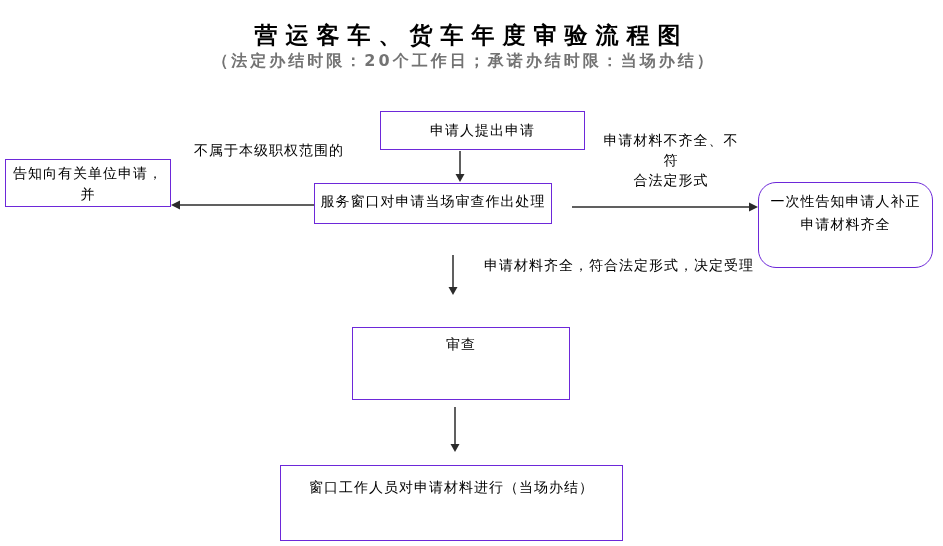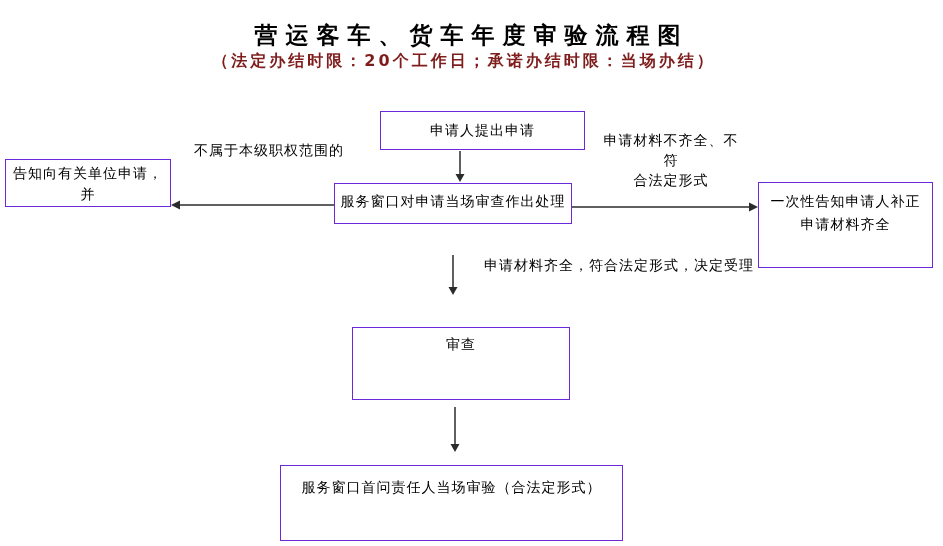--- a/index.html
+++ b/index.html
@@ -28,40 +28,40 @@
     white-space: nowrap;
   }
   .page-subtitle {
     position: absolute;
     left: 0; top: 51px;
     width: 928px;
     text-align: center;
     font-size: 16px;
     font-weight: bold;
     letter-spacing: 3px;
-    color: #7f1d1d;
+    color: #737373;
     white-space: nowrap;
   }
   .box {
     position: absolute;
     box-sizing: border-box;
     border: 1px solid #6d28d9;
     background: #ffffff;
     font-size: 14px;
     color: #000;
     text-align: center;
     line-height: 21px;
     letter-spacing: 1px;
   }
   .box .line { display: block; }
   #box-apply        { left: 380px; top: 111px; width: 205px; height: 39px;
                       display: flex; align-items: center; justify-content: center; }
-  #box-window-review{ left: 334px; top: 183px; width: 238px; height: 41px; padding-top: 7px; }
+  #box-window-review{ left: 314px; top: 183px; width: 238px; height: 41px; padding-top: 7px; }
   #box-reject       { left: 5px;   top: 159px; width: 166px; height: 48px; padding-top: 3px; }
-  #box-notify       { left: 758px; top: 182px; width: 175px; height: 86px; padding-top: 7px; line-height: 23px; }
+  #box-notify       { left: 758px; top: 182px; width: 175px; height: 86px; padding-top: 7px; line-height: 23px; border-radius: 18px; }
   #box-staff-review { left: 352px; top: 327px; width: 218px; height: 73px; padding-top: 6px; }
   #box-onsite       { left: 280px; top: 465px; width: 343px; height: 76px; padding-top: 11px; }
   .edge-label {
     position: absolute;
     font-size: 14px;
     color: #000;
     letter-spacing: 1px;
     white-space: nowrap;
   }
   #label-out-of-scope { left: 194px; top: 142px; }
@@ -122,21 +122,21 @@
   <div class="box" id="box-notify">
     <span class="line">一次性告知申请人补正</span>
     <span class="line">申请材料齐全</span>
   </div>
 
   <div class="box" id="box-staff-review">
     <span class="line">审查</span>
   </div>
 
   <div class="box" id="box-onsite">
-    <span class="line">服务窗口首问责任人当场审验（合法定形式）</span>
+    <span class="line">窗口工作人员对申请材料进行（当场办结）</span>
   </div>
 
   <div class="edge-label" id="label-out-of-scope">不属于本级职权范围的</div>
 
   <div class="edge-label" id="label-incomplete">
     <span class="line" style="display:block">申请材料不齐全、不符</span>
     <span class="line" style="display:block">合法定形式</span>
   </div>
 
   <div class="edge-label" id="label-complete">申请材料齐全，符合法定形式，决定受理</div>

